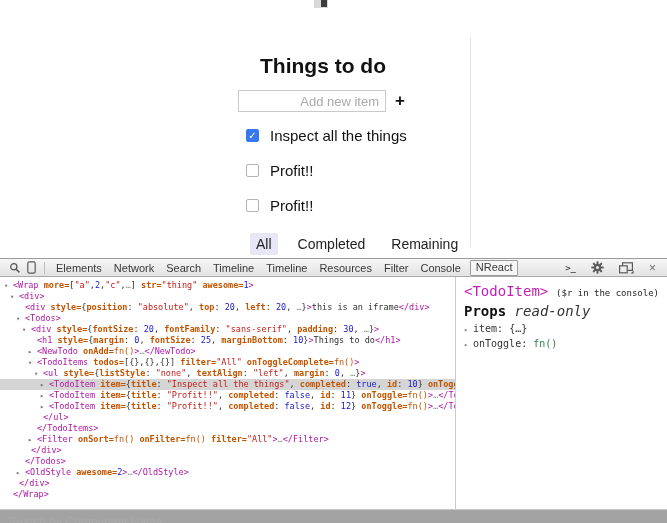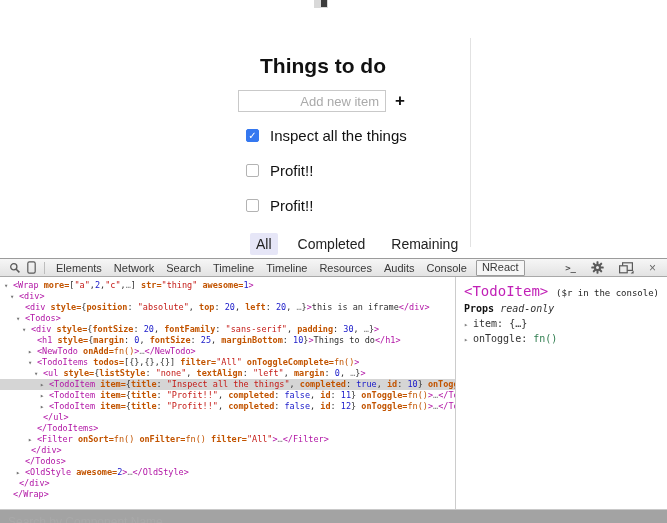--- a/index.html
+++ b/index.html
@@ -52,21 +52,21 @@
   .arr{display:inline-block;width:9px;color:#777;font-size:7px;}
   .tag{color:#b115a5;} .attr{color:#c25400;font-weight:bold;} .str{color:#c41a16;}
   .num{color:#1818c9;} .pln{color:#303030;} .dim{color:#8a8a8a;} .fn{color:#c25400;}
 
   #props-sidebar{position:absolute;left:455px;top:18px;width:212px;height:232px;box-sizing:border-box;
       border-left:1px solid #ccc;background:#fff;padding:6px 8px;
       font-family:"DejaVu Sans Mono",monospace;}
   .sb-head{display:flex;justify-content:space-between;align-items:baseline;}
   #sb-component{color:#c11fb6;font-size:14px;}
   #sb-hint{font-size:9px;color:#222;}
-  .sb-propsline{margin-top:4px;font-size:10px;color:#111;}
+  .sb-propsline{margin-top:4px;font-size:14px;color:#111;}
   .sb-propsline .ro{font-style:italic;font-weight:normal;color:#333;}
   .sb-propsline .pb{font-weight:bold;}
   .prop-row{margin-top:4px;font-size:10px;color:#333;cursor:pointer;}
   .prop-row .parr{display:inline-block;width:9px;color:#888;font-size:7px;}
   .pval-object{color:#333;} .pval-function{color:#2f7d4f;}
 
   #search-bar{position:absolute;left:0;top:250px;width:667px;height:26px;border-top:1px solid #c9c9c9;
       box-sizing:border-box;background:#a3a3a3;}
   #component-search-input{width:100%;height:24px;border:none;outline:none;padding:0 0 0 8px;
       font-family:"Liberation Sans",sans-serif;font-size:12px;color:#333;box-sizing:border-box;background:transparent;}
@@ -123,21 +123,21 @@
       </svg>
     </span>
     <span class="tb-sep"></span>
     <span id="dt-tabs" style="display:flex;align-items:center;">
         <span class="tab">Elements</span>
         <span class="tab">Network</span>
         <span class="tab">Search</span>
         <span class="tab">Timeline</span>
         <span class="tab">Timeline</span>
         <span class="tab">Resources</span>
-        <span class="tab">Audits</span>
+        <span class="tab">Filter</span>
         <span class="tab">Console</span>
         <span class="tab active">NReact</span>
       </span>
     <span id="tb-right">
       <span class="tbicon">
         <span id="console-toggle-icon">&gt;_</span>
       </span>
       <span class="tbicon">
         <svg width="13" height="13" viewBox="0 0 13 13">
           <g fill="#5a5a5a">

